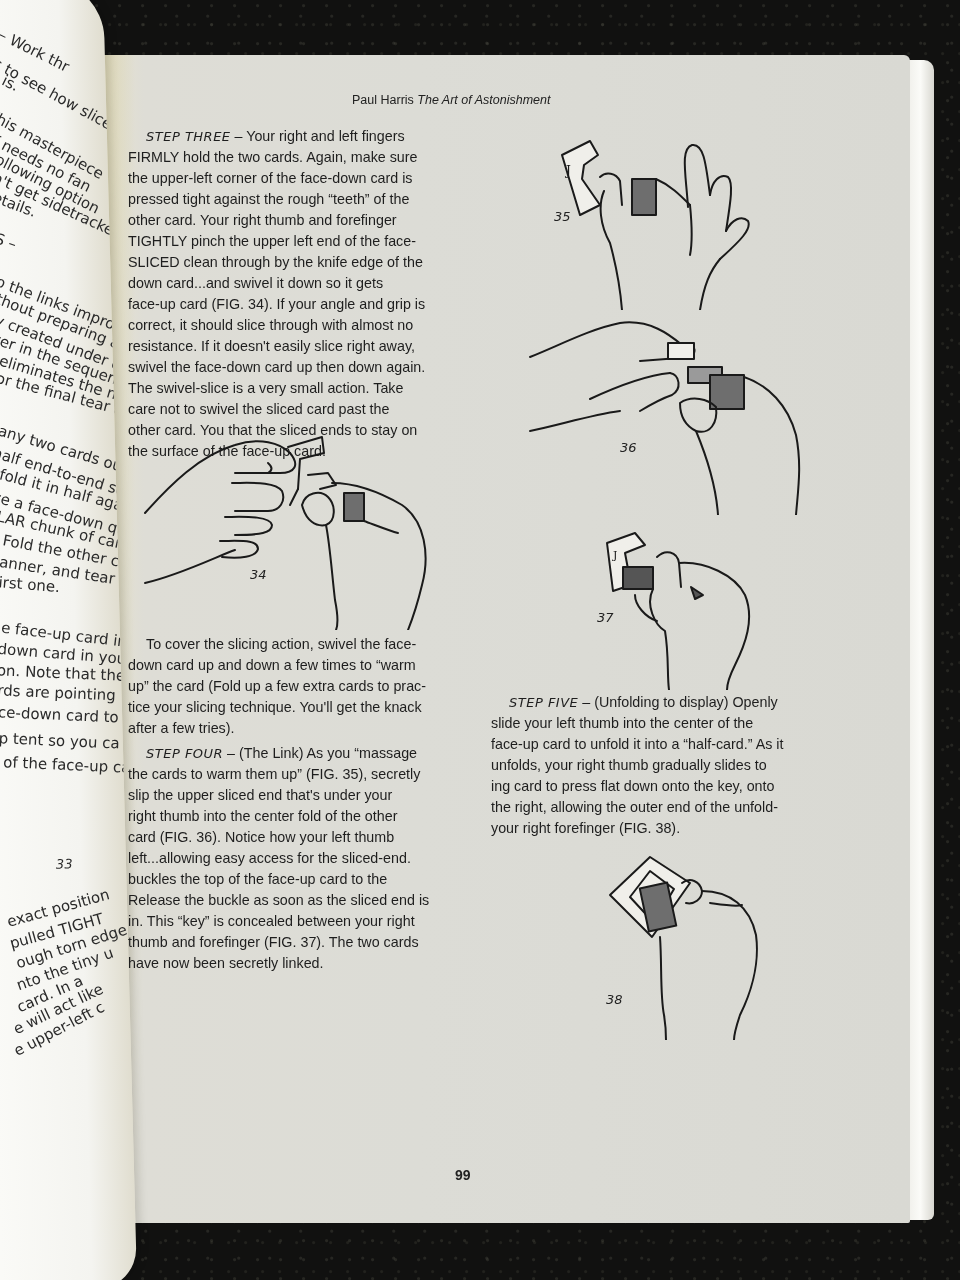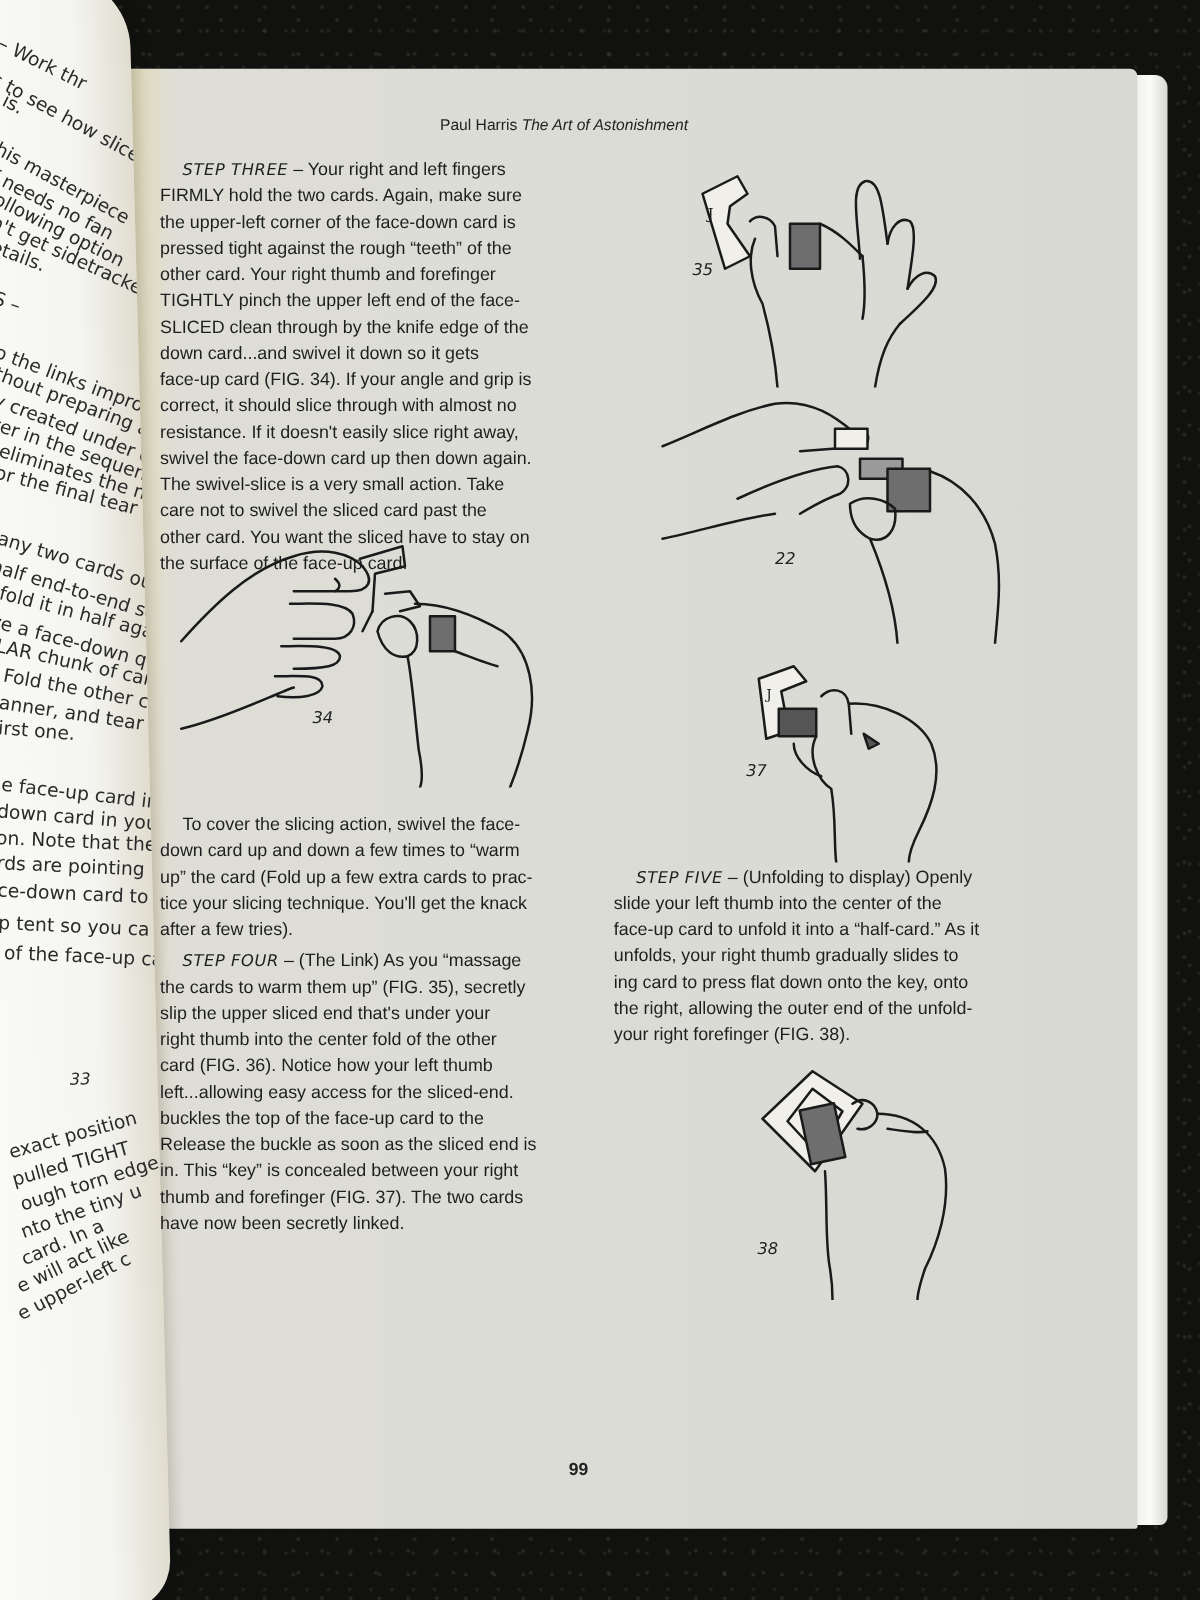--- a/index.html
+++ b/index.html
@@ -140,21 +140,21 @@
     <span class="line">other card. Your right thumb and forefinger</span>
     <span class="line">TIGHTLY pinch the upper left end of the face-</span>
     <span class="line">SLICED clean through by the knife edge of the</span>
     <span class="line">down card...and swivel it down so it gets</span>
     <span class="line">face-up card (FIG. 34). If your angle and grip is</span>
     <span class="line">correct, it should slice through with almost no</span>
     <span class="line">resistance. If it doesn't easily slice right away,</span>
     <span class="line">swivel the face-down card up then down again.</span>
     <span class="line">The swivel-slice is a very small action. Take</span>
     <span class="line">care not to swivel the sliced card past the</span>
-    <span class="line">other card. You want the sliced have to stay on</span>
+    <span class="line">other card. You that the sliced ends to stay on</span>
     <span class="line">the surface of the face-up card.</span>
   </div>
 </div>
 
 <div class="fig" style="left:140px; top:425px; width:300px; height:205px;">
   <svg width="300" height="205" viewBox="0 0 300 205" fill="none" stroke="#1a1a1a" stroke-width="2" stroke-linecap="round" stroke-linejoin="round">
 
     <path d="M5 88 C30 60 60 30 95 20 C120 12 140 18 150 28"></path>
     <path d="M150 28 C160 40 155 48 140 48 L95 48"></path>
     <path d="M92 58 C110 58 135 56 142 66 C146 76 140 86 128 86 L95 86"></path>
@@ -171,21 +171,21 @@
     <path d="M192 58 C215 58 238 66 262 80 C285 96 290 130 282 160 C276 185 270 200 268 205"></path>
     <path d="M186 100 C190 120 192 150 195 175 C198 190 198 200 196 205"></path>
     <rect x="204" y="68" width="20" height="28" fill="#6e6e6e"></rect>
     <path d="M224 96 C235 100 250 106 258 108"></path>
   </svg>
   <div class="fig-label" style="left:110px; top:142px;">34</div>
 </div>
 
 <div class="col" style="left:128px; top:634px; width:330px;">
   <div style="margin-bottom:4px;">
-    <span class="line" style="padding-left:18px;margin-top:16px;">To cover the slicing action, swivel the face-</span>
+    <span class="line" style="padding-left:18px;">To cover the slicing action, swivel the face-</span>
     <span class="line">down card up and down a few times to “warm</span>
     <span class="line">up” the card (Fold up a few extra cards to prac-</span>
     <span class="line">tice your slicing technique. You'll get the knack</span>
     <span class="line">after a few tries).</span>
   </div>
   <div>
     <span class="line" style="padding-left:18px;">
       <span class="step-head">STEP FOUR</span><span> – (The Link) As you “massage</span>
     </span>
     <span class="line">the cards to warm them up” (FIG. 35), secretly</span>
@@ -225,21 +225,21 @@
     <path d="M70 84 C100 70 130 60 150 58"></path>
     <path d="M150 58 C160 60 162 74 152 80 C140 84 130 90 120 96"></path>
     <path d="M10 116 C40 110 70 100 100 96"></path>
     <rect x="148" y="28" width="26" height="16" fill="#f0efea"></rect>
     <rect x="168" y="52" width="34" height="16" fill="#9a9a9a"></rect>
     <rect x="190" y="60" width="34" height="34" fill="#6e6e6e"></rect>
     <path d="M160 88 C172 80 188 84 196 92 C198 108 190 120 176 116 C164 110 160 100 160 88 Z"></path>
     <path d="M224 62 C248 70 268 90 276 120 C282 150 278 175 276 200"></path>
     <path d="M176 116 C186 140 196 170 198 200"></path>
   </svg>
-  <div class="fig-label" style="left:100px; top:125px;">22</div>
+  <div class="fig-label" style="left:100px; top:125px;">36</div>
 </div>
 
 <div class="fig" style="left:595px; top:525px; width:170px; height:165px;">
   <svg width="170" height="165" viewBox="0 0 170 165" fill="none" stroke="#1a1a1a" stroke-width="2" stroke-linecap="round" stroke-linejoin="round">
     <path d="M12 18 L40 8 L50 20 L30 28 L36 60 L18 66 Z" fill="#f0efea"></path>
     <text x="18" y="34" font-size="11" fill="#1a1a1a" stroke="none" font-family="DejaVu Serif, serif">J</text>
     <rect x="28" y="42" width="30" height="22" fill="#555"></rect>
     <path d="M62 32 C70 24 82 26 84 38 L86 62"></path>
     <path d="M84 38 C110 36 140 50 150 70 C160 94 150 120 140 140 C134 152 132 160 132 165"></path>
     <path d="M58 64 C50 80 60 100 70 106 C74 130 72 150 74 165"></path>

